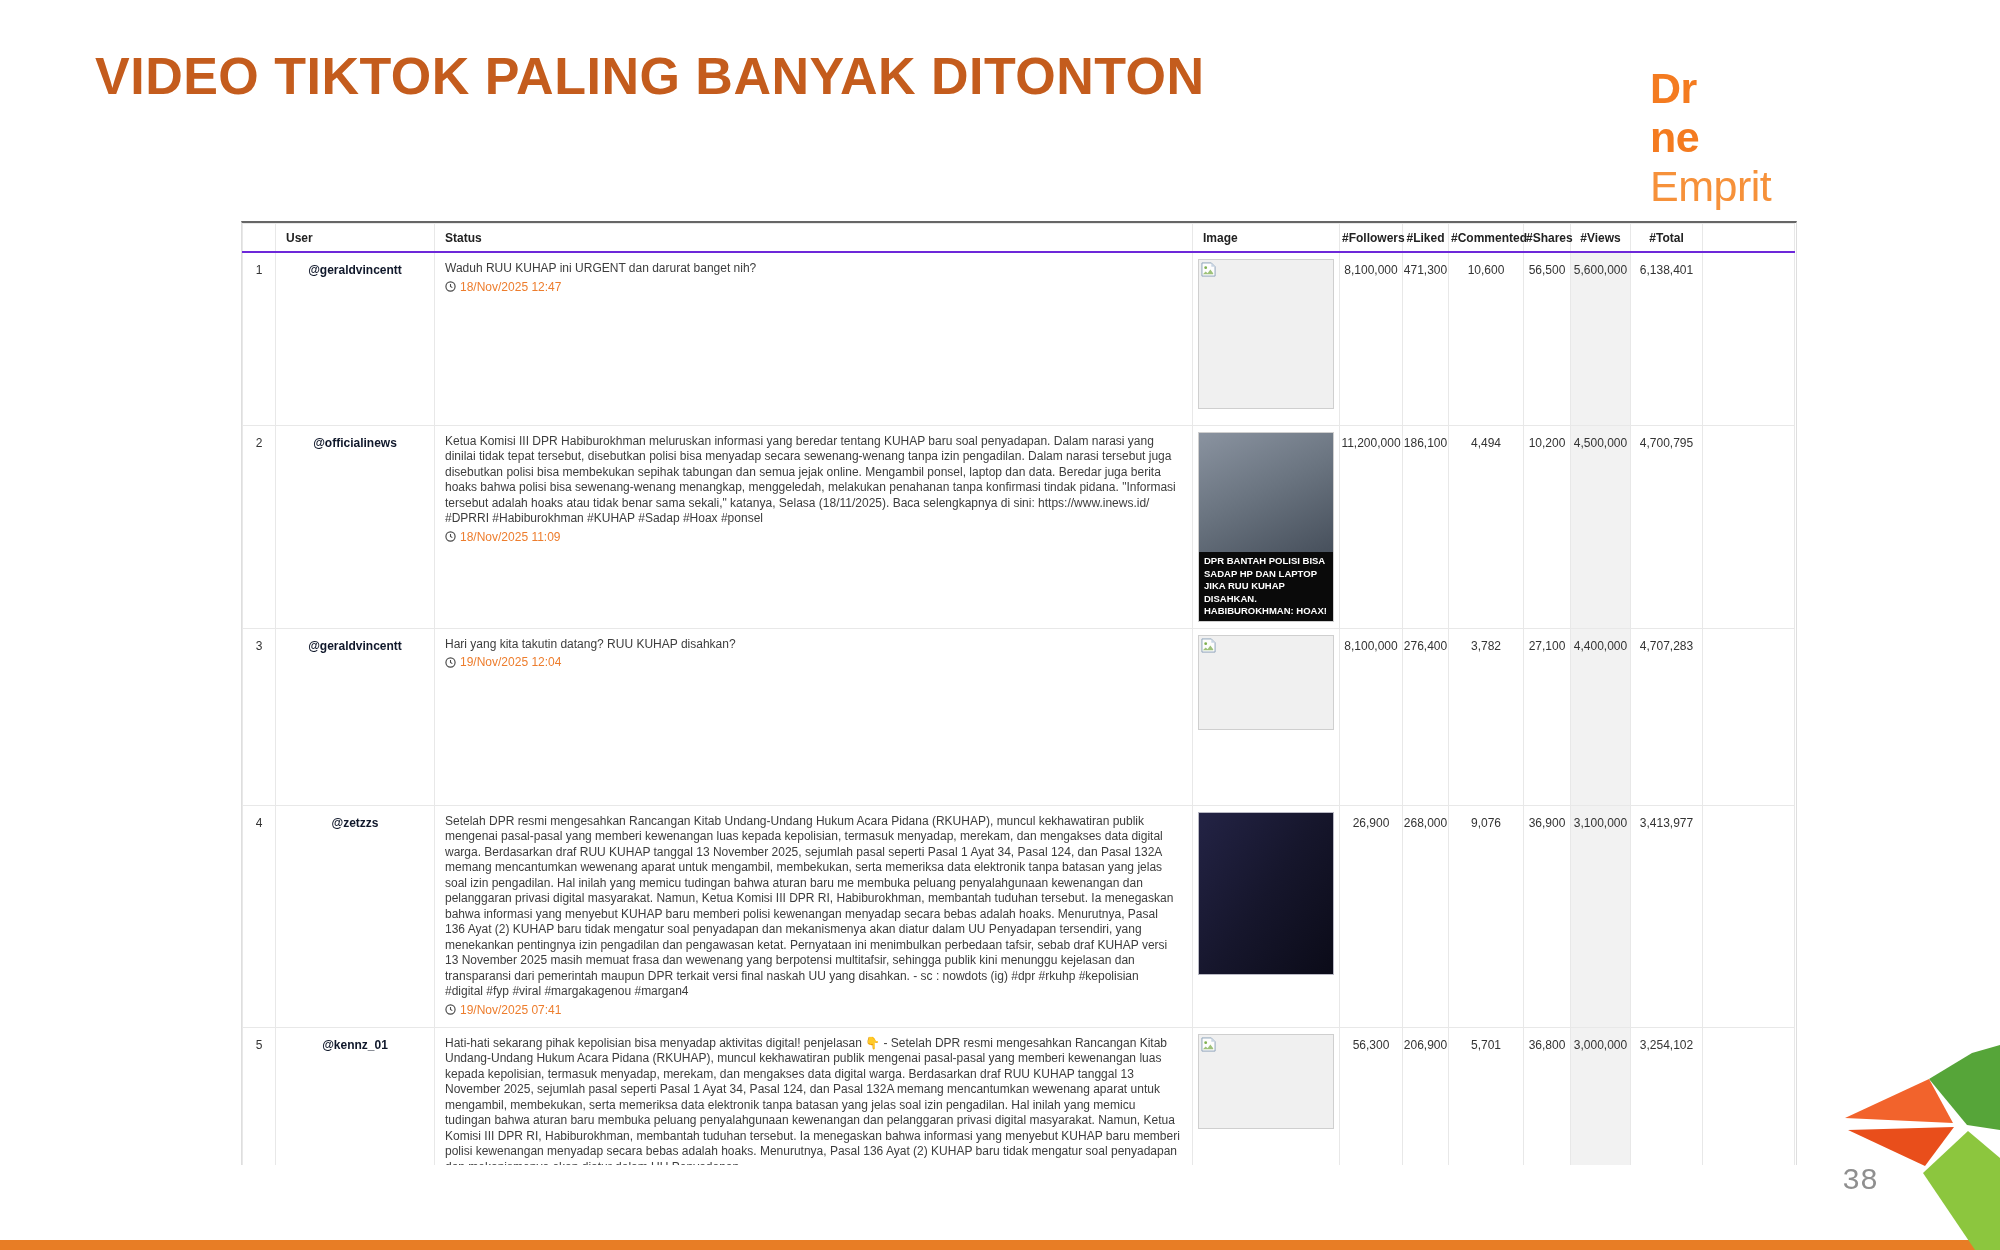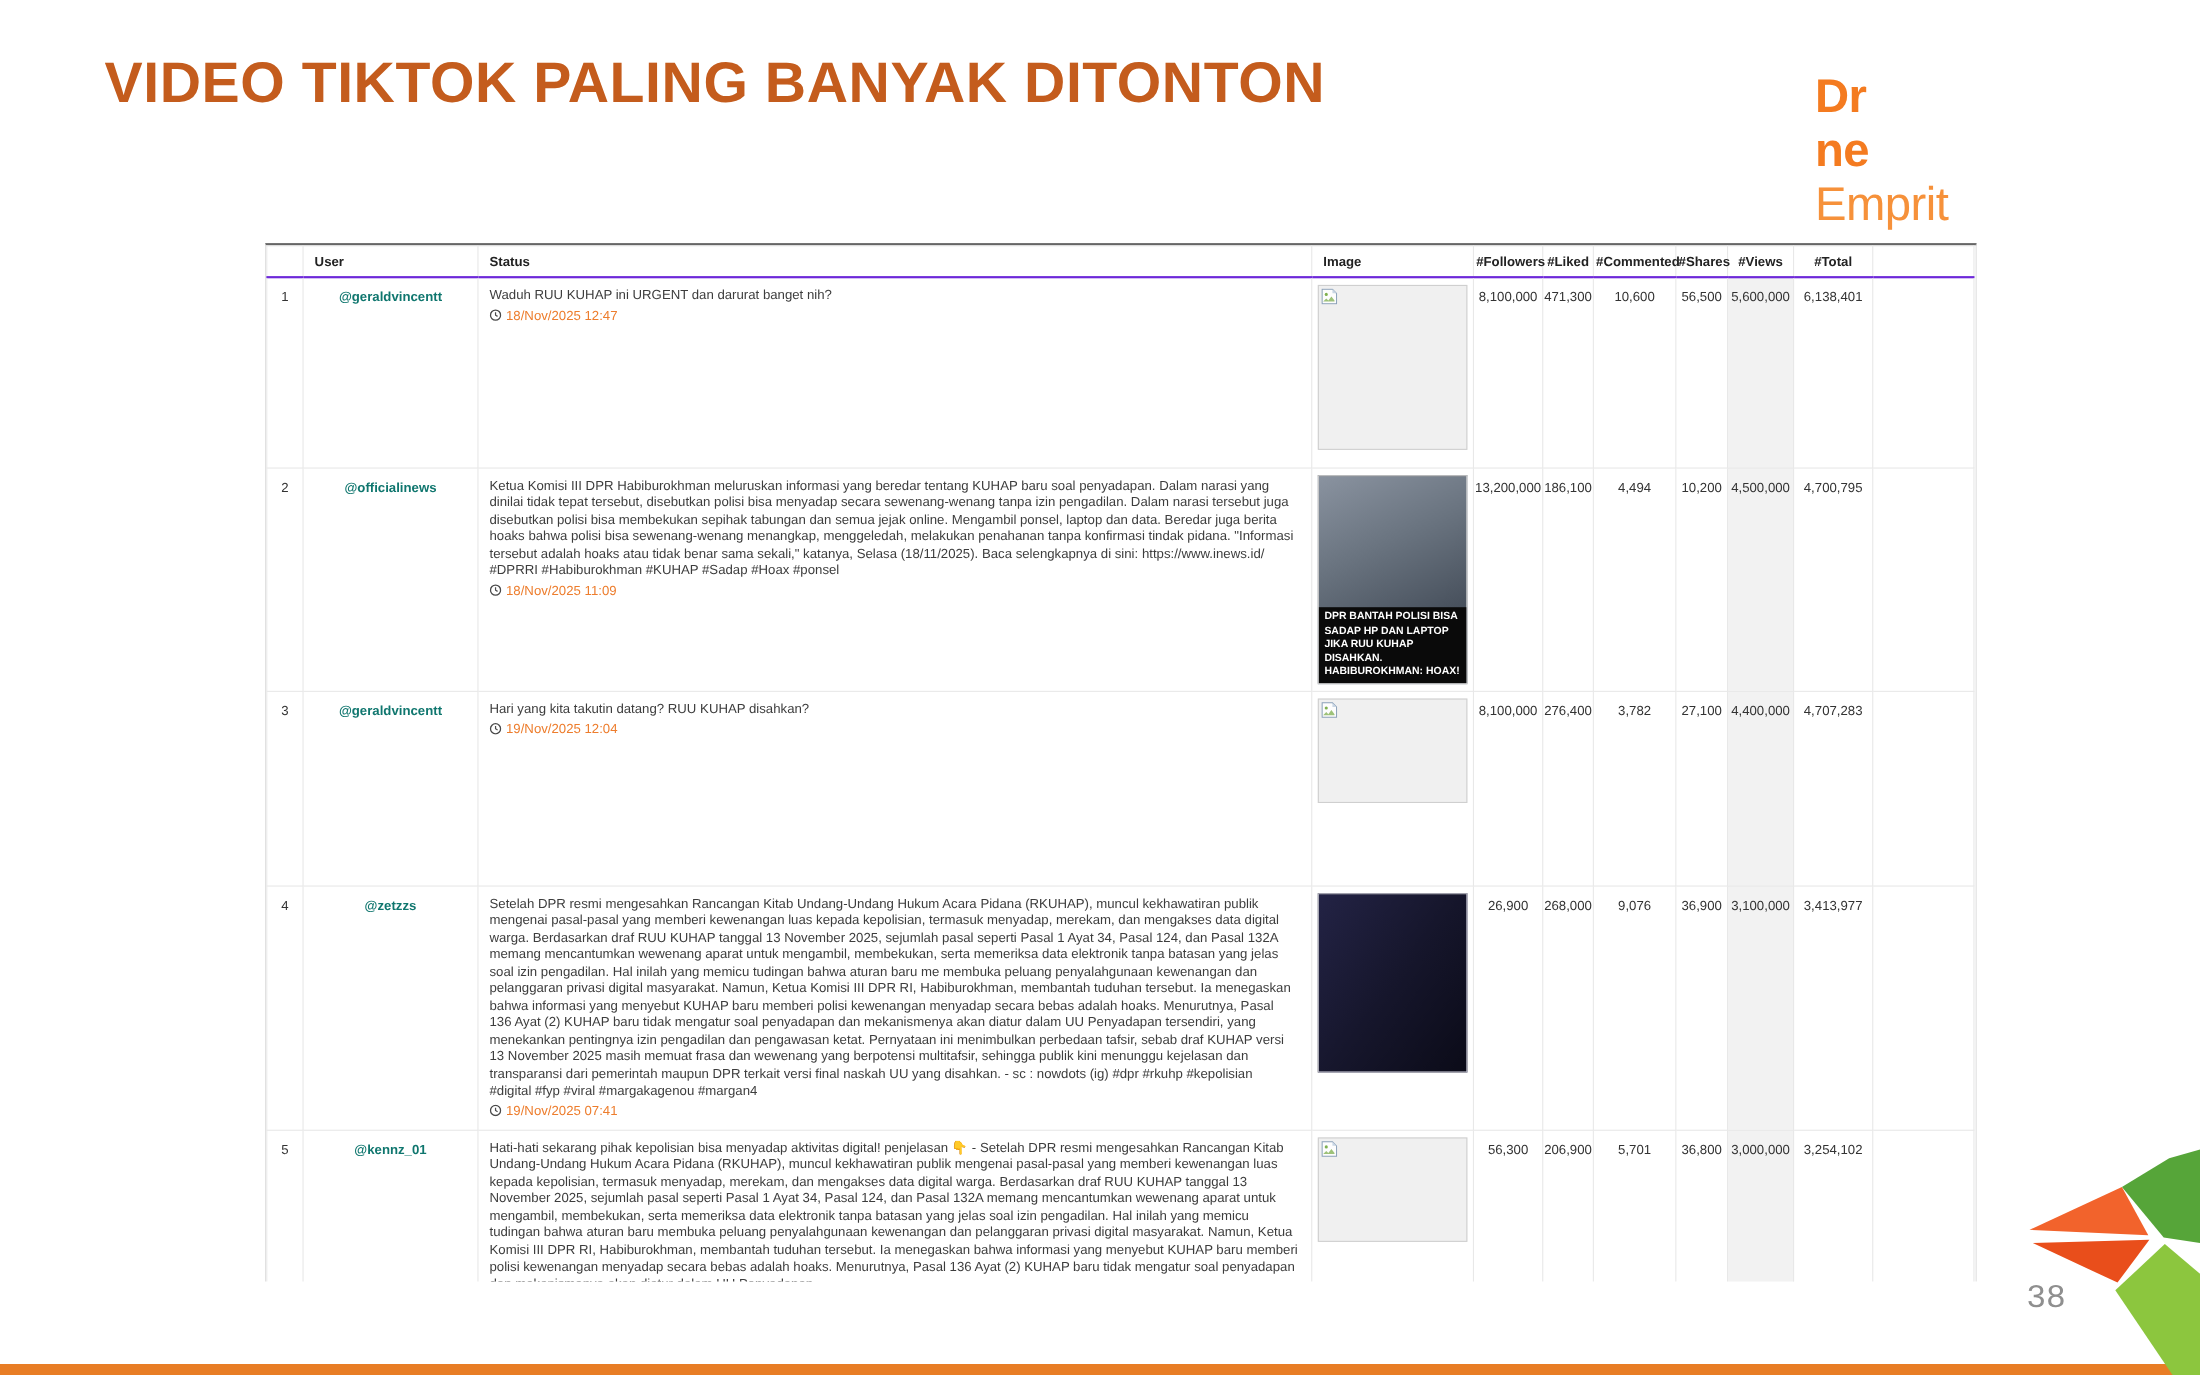--- a/index.html
+++ b/index.html
@@ -23,21 +23,21 @@
   }
   table{border-collapse:collapse;table-layout:fixed;width:1552px;font-size:12px;color:#333;}
   th,td{border:1px solid #e8e8e8;vertical-align:top;}
   th{
     height:27px;font-size:12px;font-weight:bold;color:#222;text-align:center;
     border-bottom:2px solid #6d28d9;padding:0 2px;vertical-align:middle;background:#fff;
   }
   th.h-left{text-align:left;padding:0 10px;}
   td.c-rank{text-align:center;padding:10px 2px;color:#333;}
   td.c-user{text-align:center;padding:10px 4px;}
-  .user-handle{color:#0f766e;font-weight:bold;}
+  .user-handle{color:#0f172a;font-weight:bold;}
   td.c-status{padding:8px 12px 8px 10px;margin-left:39px;}
   .status-text{line-height:15.5px;color:#3d3d3d;}
   .stamp{margin-top:3px;display:flex;align-items:center;gap:4px;color:#ED7D2D;}
   td.c-image{padding:6px 5px;}
   td.c-num{text-align:center;padding:10px 0;white-space:nowrap;color:#333;}
   td.views{background:#f2f2f2;}
   .img-ph{width:136px;background:#f0f0f0;border:1px solid #cfcfcf;position:relative;box-sizing:border-box;}
   .img-ph svg{position:absolute;left:2px;top:2px;}
   .img-news{
     width:136px;position:relative;box-sizing:border-box;border:1px solid #cfcfcf;
@@ -156,21 +156,21 @@
               </svg>
               <span>18/Nov/2025 11:09</span>
             </div>
           </td>
           <td class="c-image">
             <div class="img-news" style="height: 190px;">
               <div class="news-badge">iNEWS</div>
               <div class="news-cap">DPR BANTAH POLISI BISA SADAP HP DAN LAPTOP JIKA RUU KUHAP DISAHKAN. HABIBUROKHMAN: HOAX!</div>
             </div>
           </td>
-          <td class="c-num">13,200,000</td>
+          <td class="c-num">11,200,000</td>
           <td class="c-num">186,100</td>
           <td class="c-num">4,494</td>
           <td class="c-num">10,200</td>
           <td class="c-num views">4,500,000</td>
           <td class="c-num">4,700,795</td>
           <td></td>
         </tr>
         <tr style="height: 177px;">
           <td class="c-rank">3</td>
           <td class="c-user"><span class="user-handle">@geraldvincentt</span></td>

